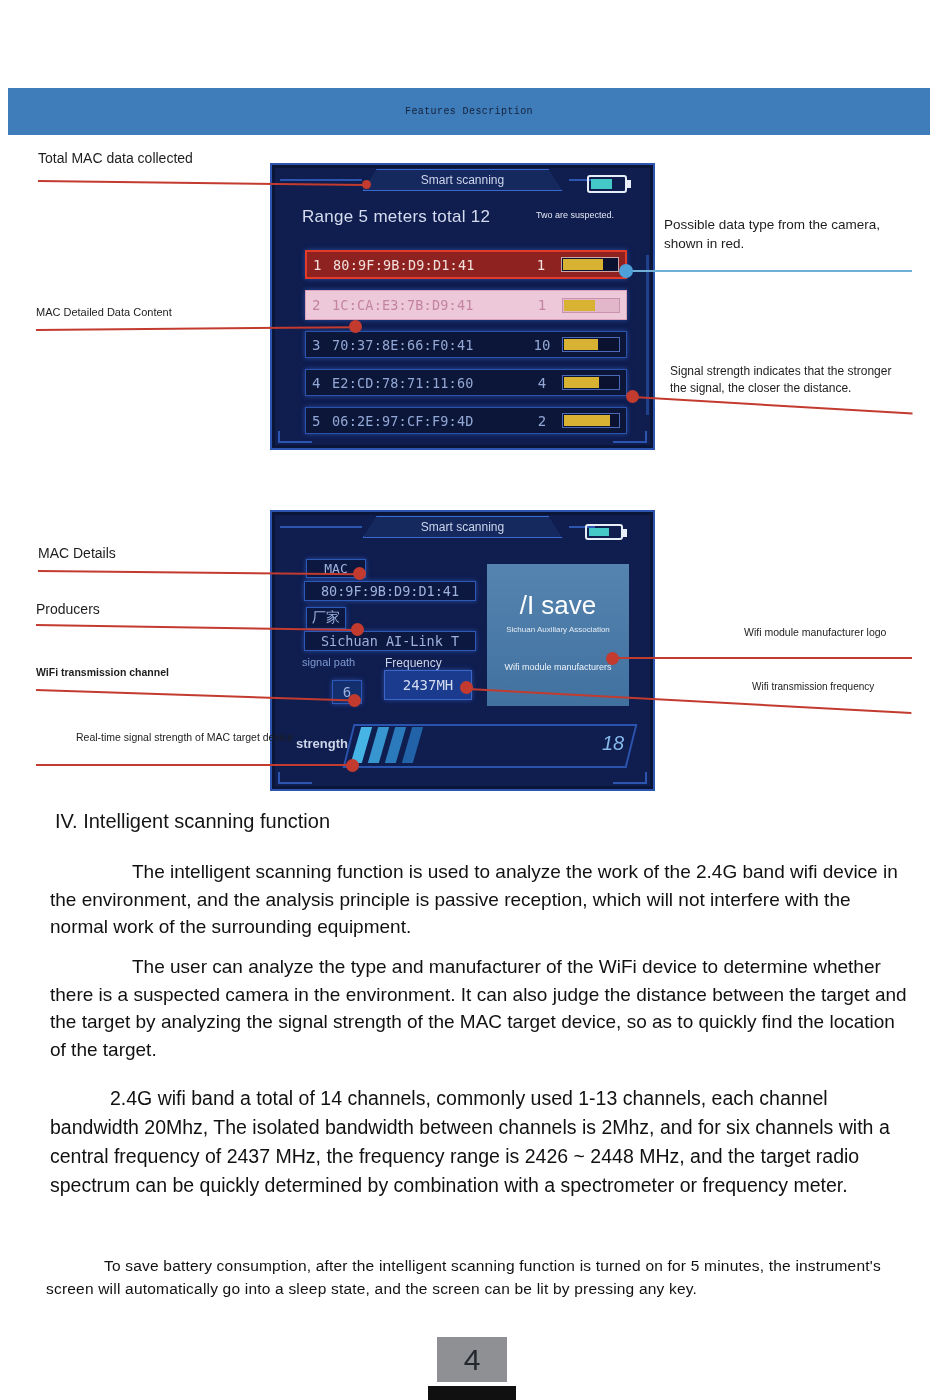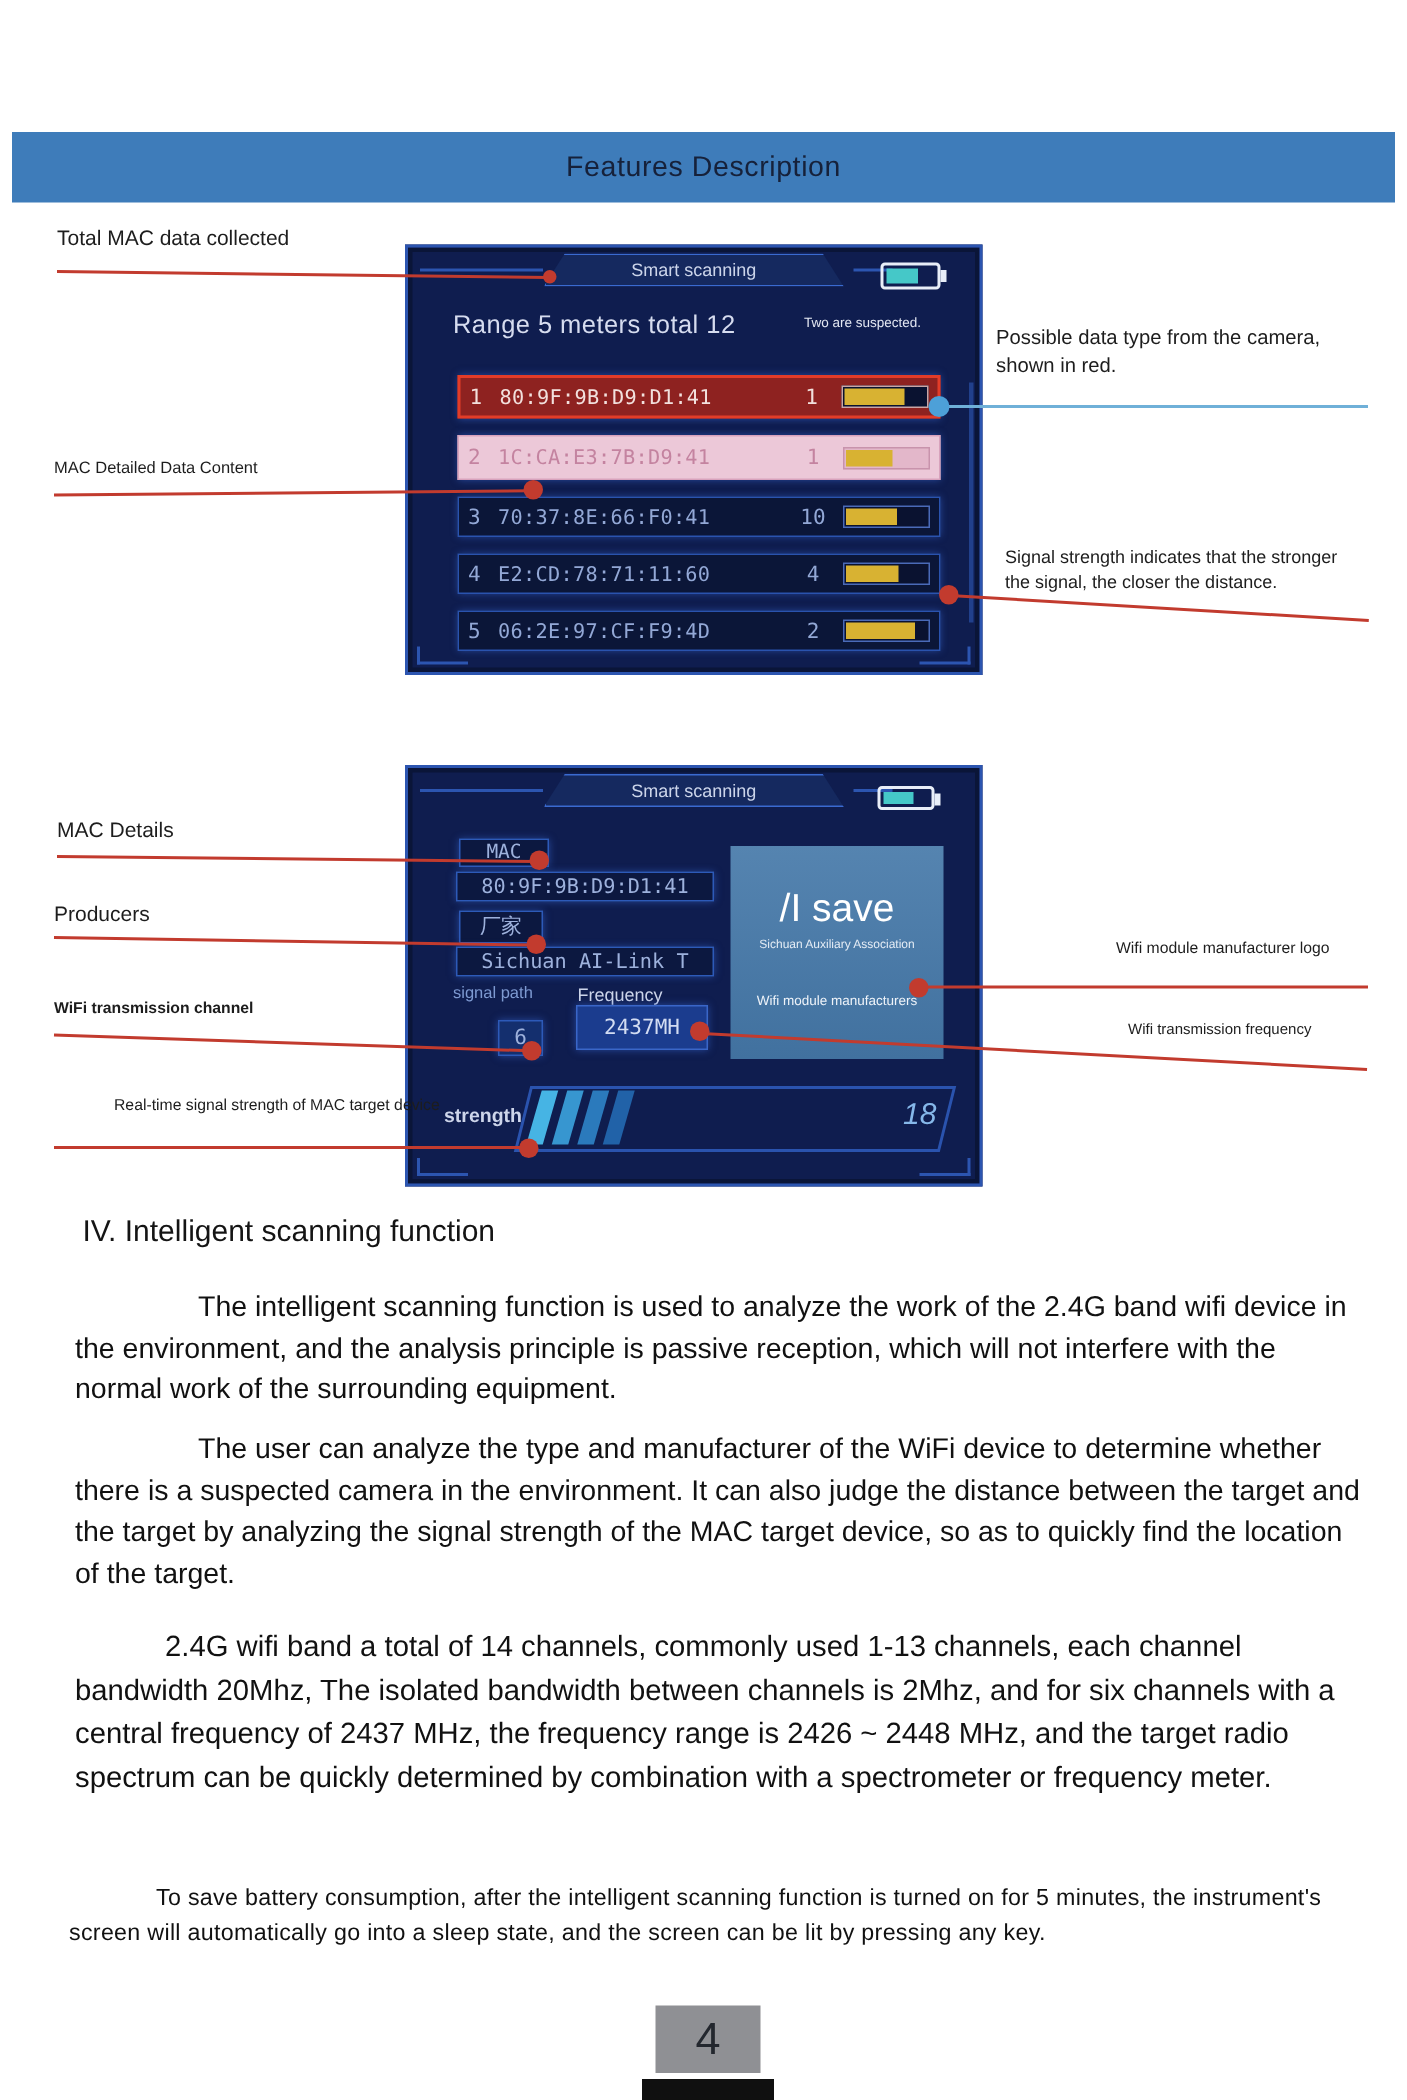--- a/index.html
+++ b/index.html
@@ -2,21 +2,21 @@
 <html><head>
 <meta charset="utf-8">
 <style>
   * { margin:0; padding:0; box-sizing:border-box; }
   body { background:#e9e9e9; font-family:"Liberation Sans", sans-serif; }
   .page { position:relative; width:938px; height:1400px; background:#ffffff; margin:0 auto; overflow:hidden; }
 
   
   .header { position:absolute; left:8px; top:88px; width:922px; height:47px; background:#3e7cba;
             display:flex; align-items:center; justify-content:center; }
-  .header span { font-size:19px; color:#16213a; letter-spacing:0.4px; }
+  .header span { font-size:10px; color:#16213a; letter-spacing:0.4px;font-family:Liberation Mono, monospace; }
 
   
   .callout { position:absolute; color:#1d1d1d; z-index:7; }
   .c-total-mac { left:38px; top:150px; font-size:14px; }
   .c-mac-detail { left:36px; top:306px; font-size:11px; }
   .c-possible { left:664px; top:215px; width:255px; font-size:13.5px; line-height:19px; }
   .c-signal { left:670px; top:363px; width:235px; font-size:12px; line-height:17px; }
   .c-mac-details { left:38px; top:545px; font-size:14px; }
   .c-producers { left:36px; top:601px; font-size:14px; }
   .c-wifi-channel { left:36px; top:666px; font-size:10.5px;font-weight:bold; }
@@ -77,21 +77,21 @@
   .row.pink { background:#ecc8d8; border:1px solid #d8a2bc; height:30px; }
   .row.pink .idx, .row.pink .mac, .row.pink .cnt { color:rgba(156,62,104,0.5); }
   .row.pink .bar { border-color:#c893ac; background:#e3b7ca; }
 
   
   .chip { position:absolute; background:#0c1840; border:1px solid #2d5ab8; color:#9db1dc;
           font-family:"DejaVu Sans Mono", monospace; display:flex; align-items:center; justify-content:center;
           box-shadow:0 0 5px rgba(60,110,220,.55);text-align:right; }
   .mac-chip { left:34px; top:47px; width:60px; height:19px; font-size:13px; }
   .mac-value { left:32px; top:69px; width:172px; height:20px; font-size:13.5px; }
-  .prod-chip { left:34px; top:95px; width:56px; height:22px; font-size:14px; font-family:Liberation Mono, monospace; }
+  .prod-chip { left:34px; top:95px; width:40px; height:22px; font-size:14px; font-family:Liberation Mono, monospace; }
   .prod-value { left:32px; top:119px; width:172px; height:20px; font-size:13.5px; }
   .sp-label { position:absolute; left:30px; top:144px; font-size:11px; color:#7e9ad2; line-height:13px; }
   .six-box { left:60px; top:168px; width:30px; height:24px; background:#142f6e; font-size:14px; }
   .freq-label { position:absolute; left:113px; top:144px; font-size:12px; color:#cdd5ea; }
   .freq-box { left:112px; top:158px; width:88px; height:30px; background:#1b3c8e; border:1px solid #3a66c8; color:#d2dcf2; font-size:14px; }
   .logo-panel { position:absolute; left:215px; top:52px; width:142px; height:142px;
                 background:linear-gradient(#5584b0,#41719f); text-align:center; }
   .logo-main { margin-top:26px; font-size:26px; color:#ffffff; }
   .logo-sub { margin-top:4px; font-size:8px; color:#e4ecf5; }
   .logo-sub2 { margin-top:28px; font-size:9px; color:#eef3f9; }

